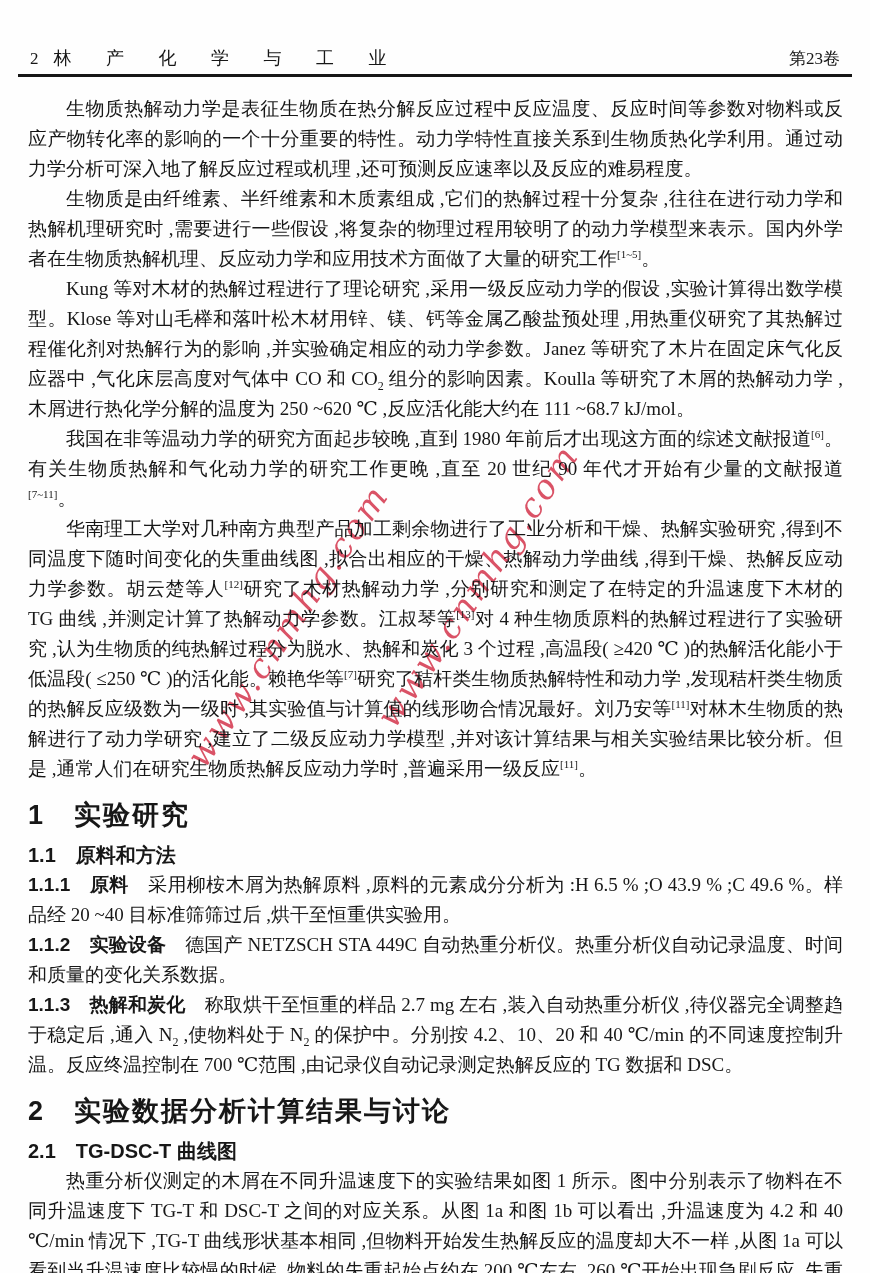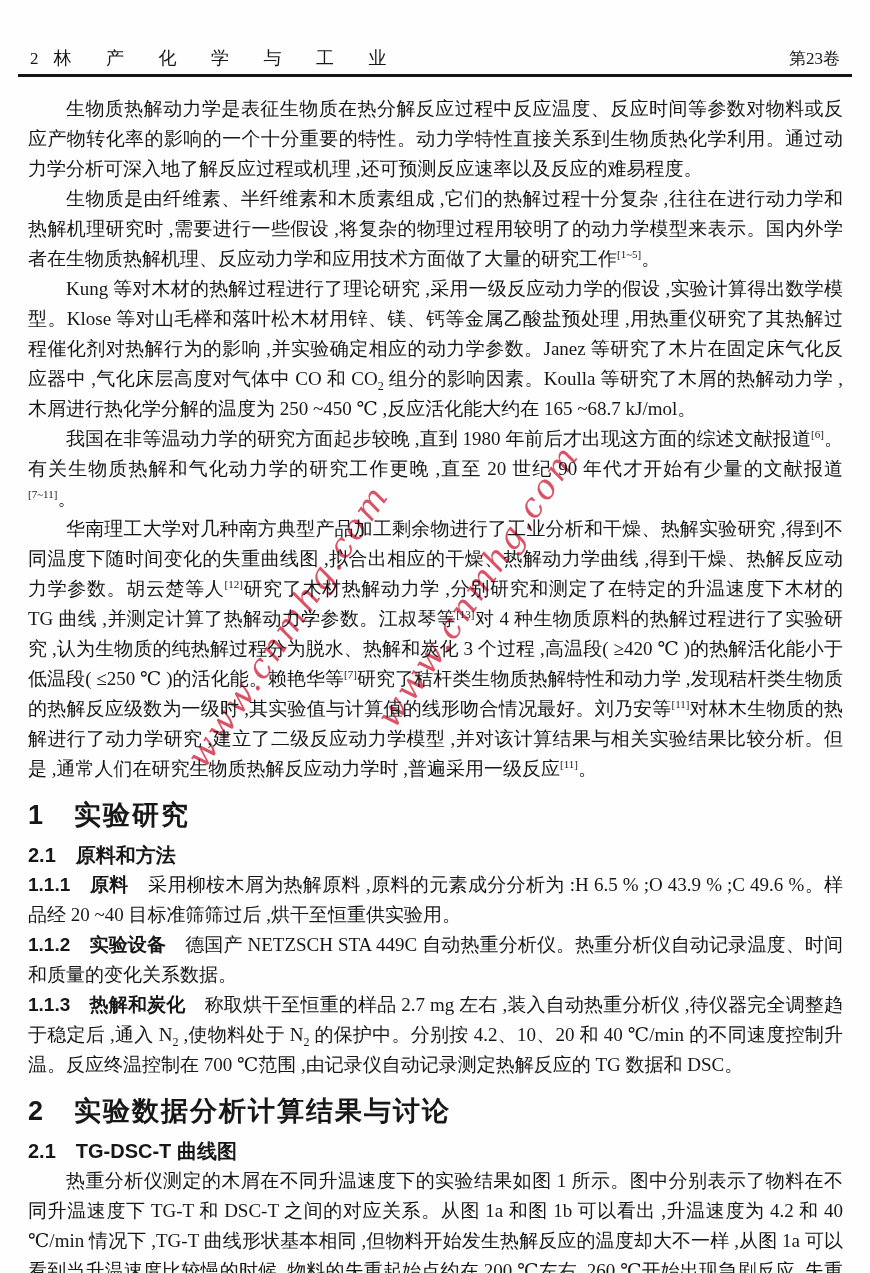--- a/index.html
+++ b/index.html
@@ -72,25 +72,25 @@
     <span class="volume">第23卷</span>
   </div>
   <div class="header-rule"></div>
 
   <span class="watermark wm-1" style="color: rgb(208, 35, 60);">www.cnmhg.com</span>
   <span class="watermark wm-2" style="color: rgb(208, 35, 60);">www.cnmhg.com</span>
 
   <div class="content">
       <div class="blk p"><span>生物质热解动力学是表征生物质在热分解反应过程中反应温度、反应时间等参数对物料或反应产物转化率的影响的一个十分重要的特性。动力学特性直接关系到生物质热化学利用。通过动力学分析可深入地了解反应过程或机理 ,还可预测反应速率以及反应的难易程度。</span></div>
       <div class="blk p"><span>生物质是由纤维素、半纤维素和木质素组成 ,它们的热解过程十分复杂 ,往往在进行动力学和热解机理研究时 ,需要进行一些假设 ,将复杂的物理过程用较明了的动力学模型来表示。国内外学者在生物质热解机理、反应动力学和应用技术方面做了大量的研究工作</span><sup>[1~5]</sup><span>。</span></div>
-      <div class="blk p"><span>Kung 等对木材的热解过程进行了理论研究 ,采用一级反应动力学的假设 ,实验计算得出数学模型。Klose 等对山毛榉和落叶松木材用锌、镁、钙等金属乙酸盐预处理 ,用热重仪研究了其热解过程催化剂对热解行为的影响 ,并实验确定相应的动力学参数。Janez 等研究了木片在固定床气化反应器中 ,气化床层高度对气体中 CO 和 CO</span><sub>2</sub><span> 组分的影响因素。Koulla 等研究了木屑的热解动力学 ,木屑进行热化学分解的温度为 250 ~450 ℃ ,反应活化能大约在 165 ~68.7 kJ/mol。</span></div>
+      <div class="blk p"><span>Kung 等对木材的热解过程进行了理论研究 ,采用一级反应动力学的假设 ,实验计算得出数学模型。Klose 等对山毛榉和落叶松木材用锌、镁、钙等金属乙酸盐预处理 ,用热重仪研究了其热解过程催化剂对热解行为的影响 ,并实验确定相应的动力学参数。Janez 等研究了木片在固定床气化反应器中 ,气化床层高度对气体中 CO 和 CO</span><sub>2</sub><span> 组分的影响因素。Koulla 等研究了木屑的热解动力学 ,木屑进行热化学分解的温度为 250 ~620 ℃ ,反应活化能大约在 111 ~68.7 kJ/mol。</span></div>
       <div class="blk p"><span>我国在非等温动力学的研究方面起步较晚 ,直到 1980 年前后才出现这方面的综述文献报道</span><sup>[6]</sup><span>。有关生物质热解和气化动力学的研究工作更晚 ,直至 20 世纪 90 年代才开始有少量的文献报道</span><sup>[7~11]</sup><span>。</span></div>
       <div class="blk p"><span>华南理工大学对几种南方典型产品加工剩余物进行了工业分析和干燥、热解实验研究 ,得到不同温度下随时间变化的失重曲线图 ,拟合出相应的干燥、热解动力学曲线 ,得到干燥、热解反应动力学参数。胡云楚等人</span><sup>[12]</sup><span>研究了木材热解动力学 ,分别研究和测定了在特定的升温速度下木材的 TG 曲线 ,并测定计算了热解动力学参数。江叔琴等</span><sup>[13]</sup><span>对 4 种生物质原料的热解过程进行了实验研究 ,认为生物质的纯热解过程分为脱水、热解和炭化 3 个过程 ,高温段( ≥420 ℃ )的热解活化能小于低温段( ≤250 ℃ )的活化能。赖艳华等</span><sup>[7]</sup><span>研究了秸杆类生物质热解特性和动力学 ,发现秸杆类生物质的热解反应级数为一级时 ,其实验值与计算值的线形吻合情况最好。刘乃安等</span><sup>[11]</sup><span>对林木生物质的热解进行了动力学研究 ,建立了二级反应动力学模型 ,并对该计算结果与相关实验结果比较分析。但是 ,通常人们在研究生物质热解反应动力学时 ,普遍采用一级反应</span><sup>[11]</sup><span>。</span></div>
       <div class="blk h1"><span>1　实验研究</span></div>
-      <div class="blk h2"><span>2.1　原料和方法</span></div>
+      <div class="blk h2"><span>1.1　原料和方法</span></div>
       <div class="blk p-label"><span class="lbl">1.1.1　原料</span><span>　采用柳桉木屑为热解原料 ,原料的元素成分分析为 :H 6.5 % ;O 43.9 % ;C 49.6 %。样品经 20 ~40 目标准筛筛过后 ,烘干至恒重供实验用。</span></div>
       <div class="blk p-label"><span class="lbl">1.1.2　实验设备</span><span>　德国产 NETZSCH STA 449C 自动热重分析仪。热重分析仪自动记录温度、时间和质量的变化关系数据。</span></div>
       <div class="blk p-label"><span class="lbl">1.1.3　热解和炭化</span><span>　称取烘干至恒重的样品 2.7 mg 左右 ,装入自动热重分析仪 ,待仪器完全调整趋于稳定后 ,通入 N</span><sub>2</sub><span> ,使物料处于 N</span><sub>2</sub><span> 的保护中。分别按 4.2、10、20 和 40 ℃/min 的不同速度控制升温。反应终温控制在 700 ℃范围 ,由记录仪自动记录测定热解反应的 TG 数据和 DSC。</span></div>
       <div class="blk h1"><span>2　实验数据分析计算结果与讨论</span></div>
       <div class="blk h2"><span>2.1　TG-DSC-T 曲线图</span></div>
       <div class="blk p"><span>热重分析仪测定的木屑在不同升温速度下的实验结果如图 1 所示。图中分别表示了物料在不同升温速度下 TG-T 和 DSC-T 之间的对应关系。从图 1a 和图 1b 可以看出 ,升温速度为 4.2 和 40 ℃/min 情况下 ,TG-T 曲线形状基本相同 ,但物料开始发生热解反应的温度却大不一样 ,从图 1a 可以看到当升温速度比较慢的时候 ,物料的失重起始点约在 200 ℃左右 ,260 ℃开始出现急剧反应 ,失重曲线的斜率</span></div>
     </div>
 
 </div>
 

